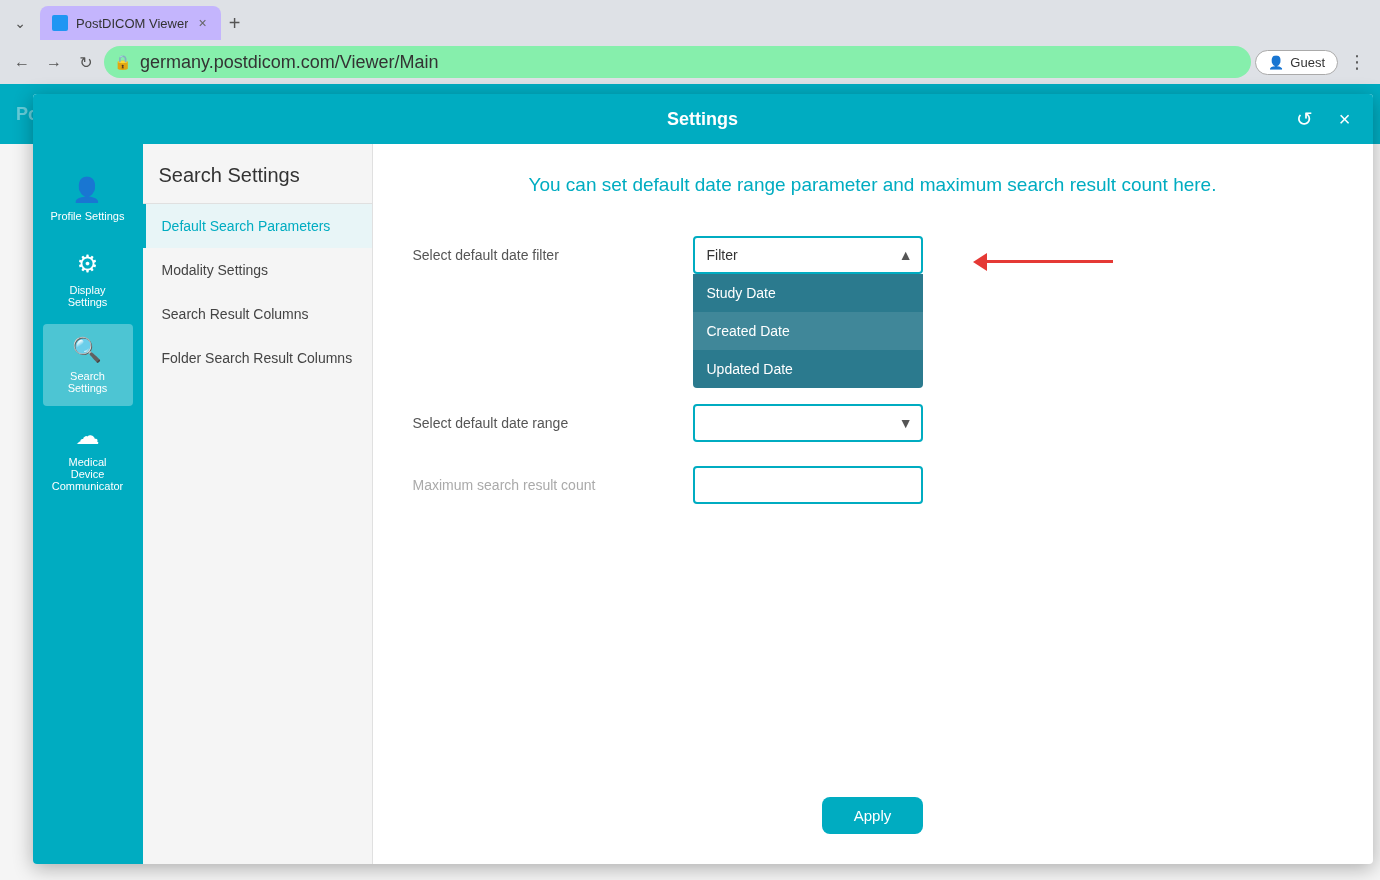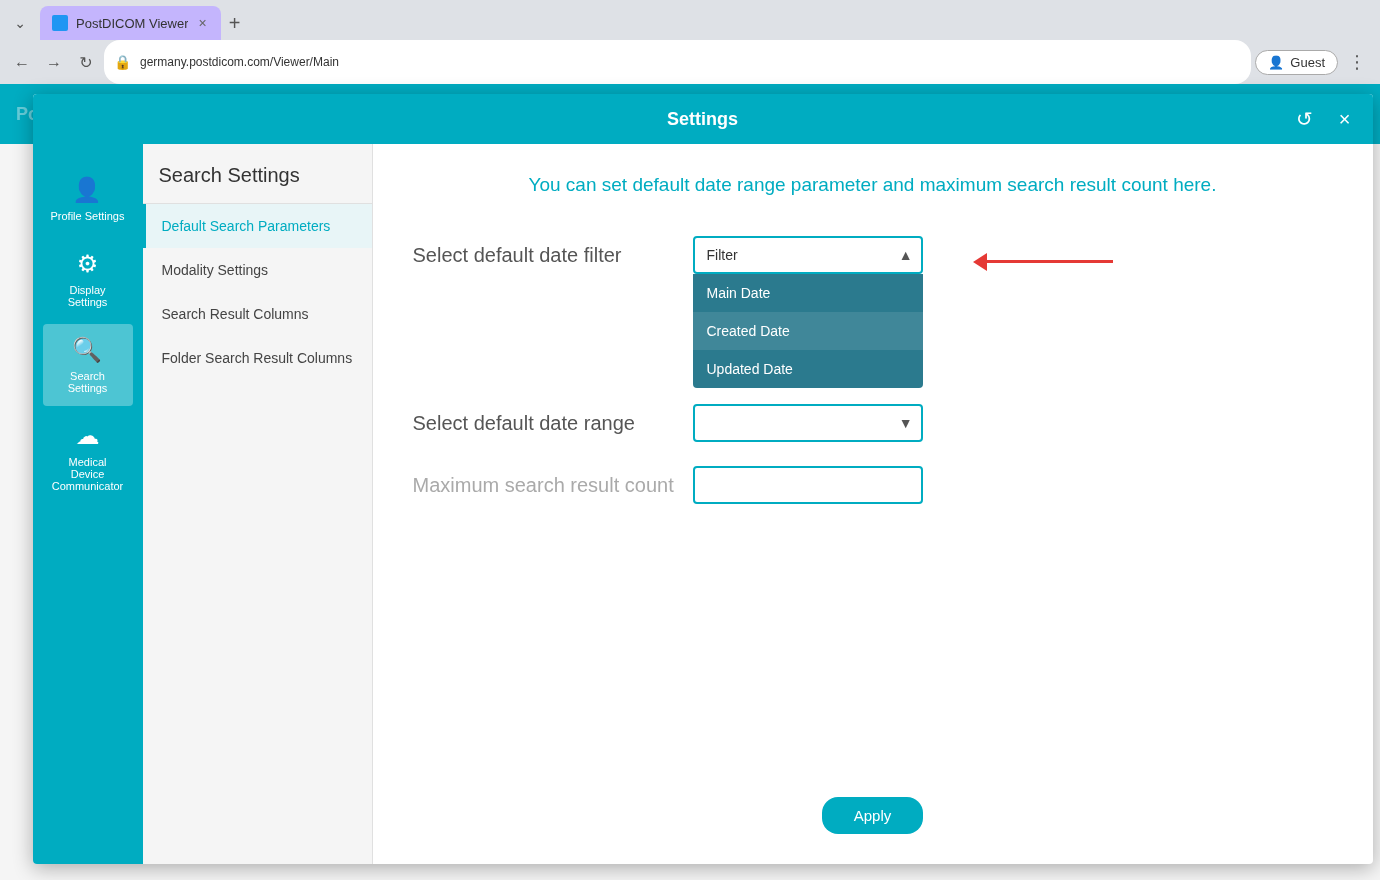--- a/index.html
+++ b/index.html
@@ -55,26 +55,26 @@
     .address-bar-row {
       display: flex; align-items: center;
       padding: 4px 8px;
       background: #dee1e6;
       height: 44px;
       gap: 4px;
     }
     .addr-nav { width: 28px; height: 28px; border-radius: 50%; border: none; background: transparent; cursor: pointer; color: #555; font-size: 16px; display: flex; align-items: center; justify-content: center; }
     .address-input {
       flex: 1;
-      height: 44px;
+      height: 32px;
       border-radius: 16px;
       border: none;
-      background: #ffffff;
+      background: #86efac;
       padding: 0 12px 0 36px;
-      font-size: 12px;
+      font-size: 18px;
       color: #333;
       outline: none;
       position: relative;
     }
     .address-bar-wrapper {
       flex: 1;
       position: relative;
       display: flex;
       align-items: center;
     }
@@ -250,21 +250,21 @@
 
     
     .form-row {
       display: flex;
       align-items: center;
       margin-bottom: 24px;
       position: relative;
     }
     .form-label {
       width: 280px;
-      font-size: 20px;
+      font-size: 14px;
       color: #555;
       flex-shrink: 0;
     }
     .form-label.muted { color: #aaa; }
 
     
     .select-wrapper {
       position: relative;
       width: 230px;
     }
@@ -315,21 +315,21 @@
       position: absolute;
       bottom: 30px;
       left: 0; right: 0;
       display: flex;
       justify-content: center;
     }
     .apply-btn {
       background: #00acc1;
       color: white;
       border: none;
-      border-radius: 16px;
+      border-radius: 8px;
       padding: 10px 32px;
       font-size: 15px;
       cursor: pointer;
       font-weight: 500;
     }
   </style>
 </head>
 <body>
 
 <div class="browser-chrome">
@@ -417,21 +417,21 @@
             <select class="select-box">
               <option>Filter</option>
               <option>Study Date</option>
               <option>Created Date</option>
               <option>Updated Date</option>
             </select>
             <span class="select-chevron">▲</span>
 
             
             <div class="dropdown-open">
-              <div class="dropdown-item">Main Date</div>
+              <div class="dropdown-item">Study Date</div>
               <div class="dropdown-item highlighted">Created Date</div>
               <div class="dropdown-item">Updated Date</div>
             </div>
           </div>
 
           <div style="position: absolute; left: 570px; top: 24px; display: flex; align-items: center; pointer-events: none;">
             <div style="width: 130px; height: 3px; background: #e53935; position: relative;">
               <div style="position: absolute; left: -10px; top: -7px; width: 0; height: 0; border-top: 9px solid transparent; border-bottom: 9px solid transparent; border-right: 14px solid #e53935;"></div>
             </div>
           </div>

